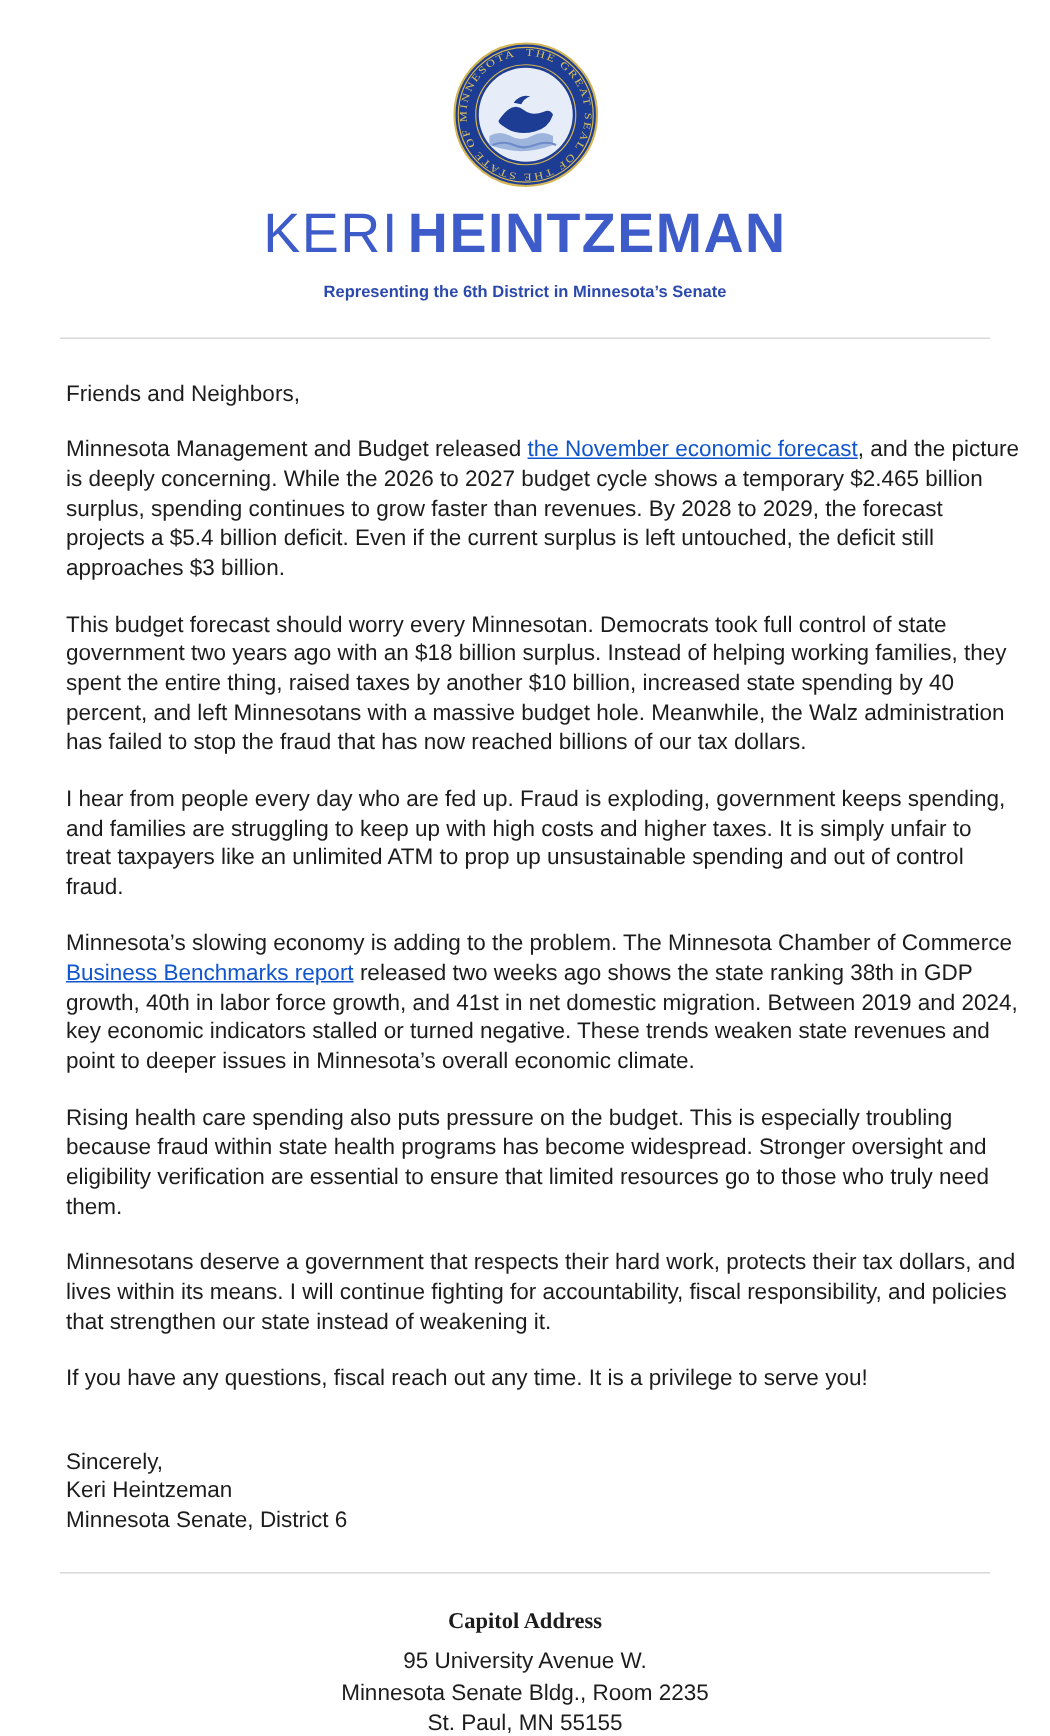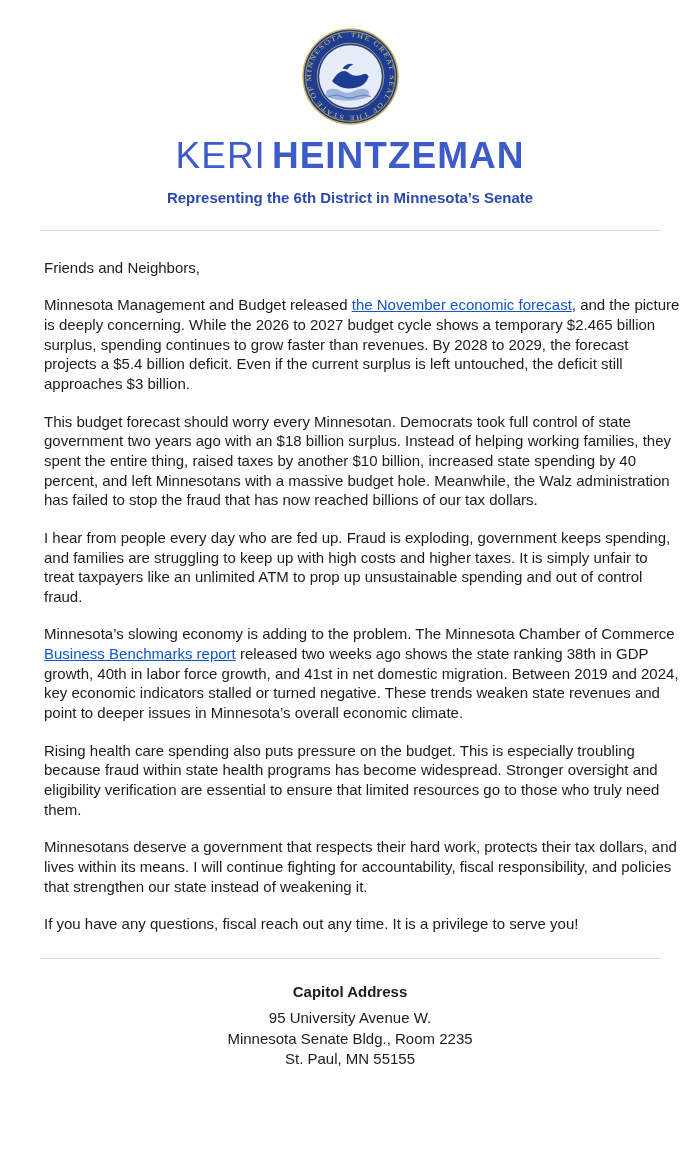--- a/index.html
+++ b/index.html
@@ -21,21 +21,21 @@
     font-size: 37px;
     letter-spacing: 1px;
     color: #3d5bc9;
     font-weight: 400;
     line-height: 1.05;
   }
   .sender-name .last { font-weight: 700; margin-left: 6px; }
   .tagline {
     text-align: center;
     margin-top: 13px;
-    font-size: 15px;
+    font-size: 11px;
     font-weight: 700;
     color: #2b49ac;
   }
   hr.rule {
     border: none;
     border-top: 1px solid #d8d8d8;
     margin: 24px 40px 0 40px;
   }
 
   
@@ -51,21 +51,21 @@
   .signature div { line-height: 1.31; }
 
   
   .footer {
     text-align: center;
     padding-top: 23px;
     font-size: 15px;
     line-height: 1.3;
     color: #1c1c1c;
   }
-  .footer .heading { font-weight: 700; margin-bottom: 7px; }
+  .footer .heading { font-weight: 700; margin-bottom: 7px; font-family: Liberation Serif, serif; }
   .footer .line { margin-bottom: 1px; }
 </style>
 </head>
 <body>
 
 <div class="email">
 
   <div class="seal-wrap">
     <svg width="97" height="97" viewBox="0 0 96 96">
       <circle cx="48" cy="48" r="47" fill="#1d3c94" stroke="#d3b553" stroke-width="1.4"></circle>
@@ -100,20 +100,25 @@
     <p>I hear from people every day who are fed up. Fraud is exploding, government keeps spending, and families are struggling to keep up with high costs and higher taxes. It is simply unfair to treat taxpayers like an unlimited ATM to prop up unsustainable spending and out of control fraud.</p>
 
     <p><span>Minnesota’s slowing economy is adding to the problem. The Minnesota Chamber of Commerce </span><a class="body-link" href="#">Business Benchmarks report</a><span> released two weeks ago shows the state ranking 38th in GDP growth, 40th in labor force growth, and 41st in net domestic migration. Between 2019 and 2024, key economic indicators stalled or turned negative. These trends weaken state revenues and point to deeper issues in Minnesota’s overall economic climate.</span></p>
 
     <p>Rising health care spending also puts pressure on the budget. This is especially troubling because fraud within state health programs has become widespread. Stronger oversight and eligibility verification are essential to ensure that limited resources go to those who truly need them.</p>
 
     <p>Minnesotans deserve a government that respects their hard work, protects their tax dollars, and lives within its means. I will continue fighting for accountability, fiscal responsibility, and policies that strengthen our state instead of weakening it.</p>
 
     <p>If you have any questions, fiscal reach out any time. It is a privilege to serve you!</p>
 
+    <div class="signature">
+      <div>Sincerely,</div>
+      <div>Keri Heintzeman</div>
+      <div>Minnesota Senate, District 6</div>
+    </div>
   </div>
 
   <hr class="rule">
 
   <div class="footer">
     <div class="heading">Capitol Address</div>
     <div class="line">95 University Avenue W.</div>
     <div class="line">Minnesota Senate Bldg., Room 2235</div>
     <div class="line">St. Paul, MN 55155</div>
 

